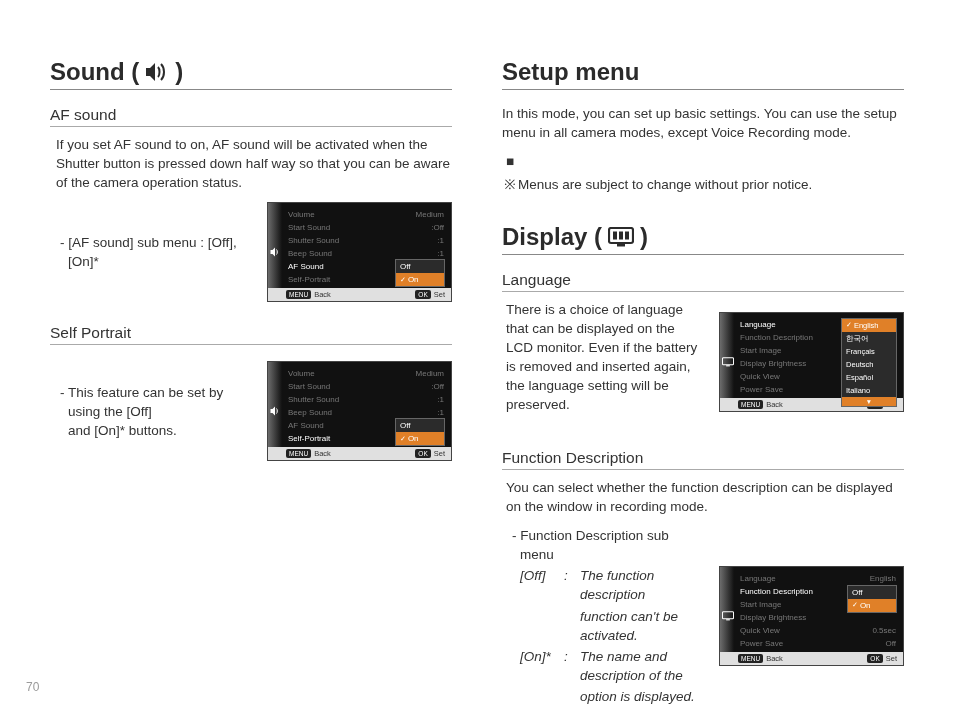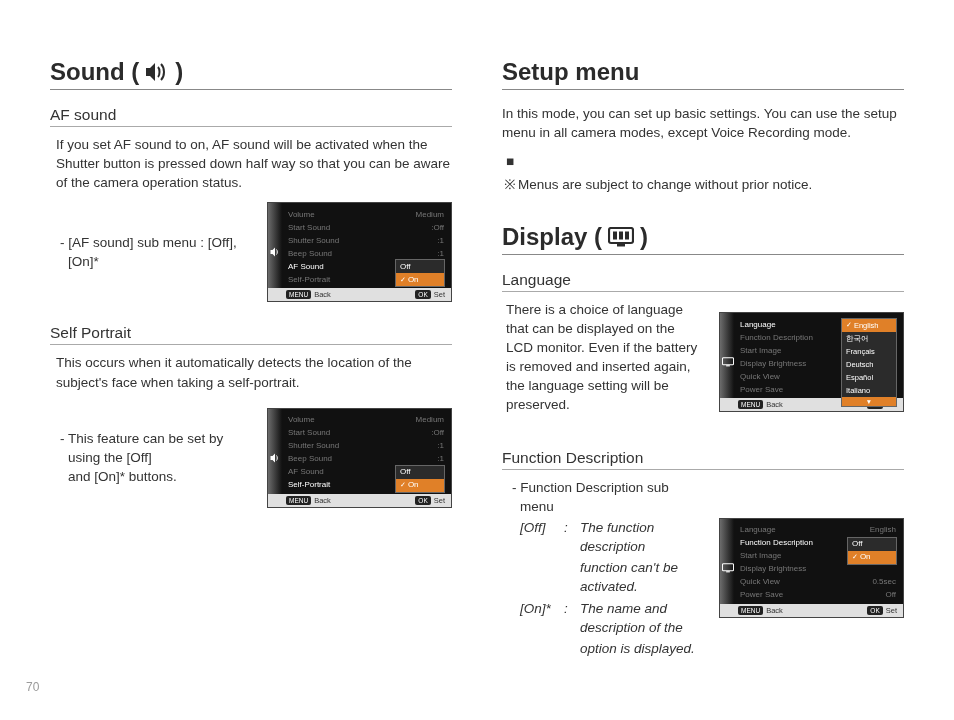--- a/index.html
+++ b/index.html
@@ -235,21 +235,20 @@
           <span class="tag">MENU</span>
           <span>Back</span>
           <span class="spacer"></span>
           <span class="tag">OK</span>
           <span>Set</span>
         </div>
       </div>
     </div>
 
     <h2 class="subheading" style="margin-top:22px;">Self Portrait</h2>
-    <p class="body">This occurs when it automatically detects the location of the subject's face when taking a self-portrait.</p>
 
     <div class="row-flex" style="margin-top:16px;">
       <div class="text">
         <p class="sub">- This feature can be set by using the [Off]</p>
         <p class="sub" style="text-indent:0;">  and [On]* buttons.</p>
       </div>
       <div class="mini">
         <div class="grad"></div>
         <div class="side-icon">
           <svg viewBox="0 0 24 22">
@@ -391,20 +390,21 @@
           <span class="tag">MENU</span>
           <span>Back</span>
           <span class="spacer"></span>
           <span class="tag">OK</span>
           <span>Set</span>
         </div>
       </div>
     </div>
 
     <h2 class="subheading" style="margin-top:24px;">Function Description</h2>
+    <p class="body" style="margin-left:4px;">You can select whether the function description can be displayed on the window in recording mode.</p>
 
     <div class="row-flex">
       <div class="text">
         <p class="sub">- Function Description sub menu</p>
         <div class="indent-block">
           <div class="defrow">
             <span class="k">[Off]</span>
             <span class="c">:</span>
             <span class="v">The function description</span>
           </div>

